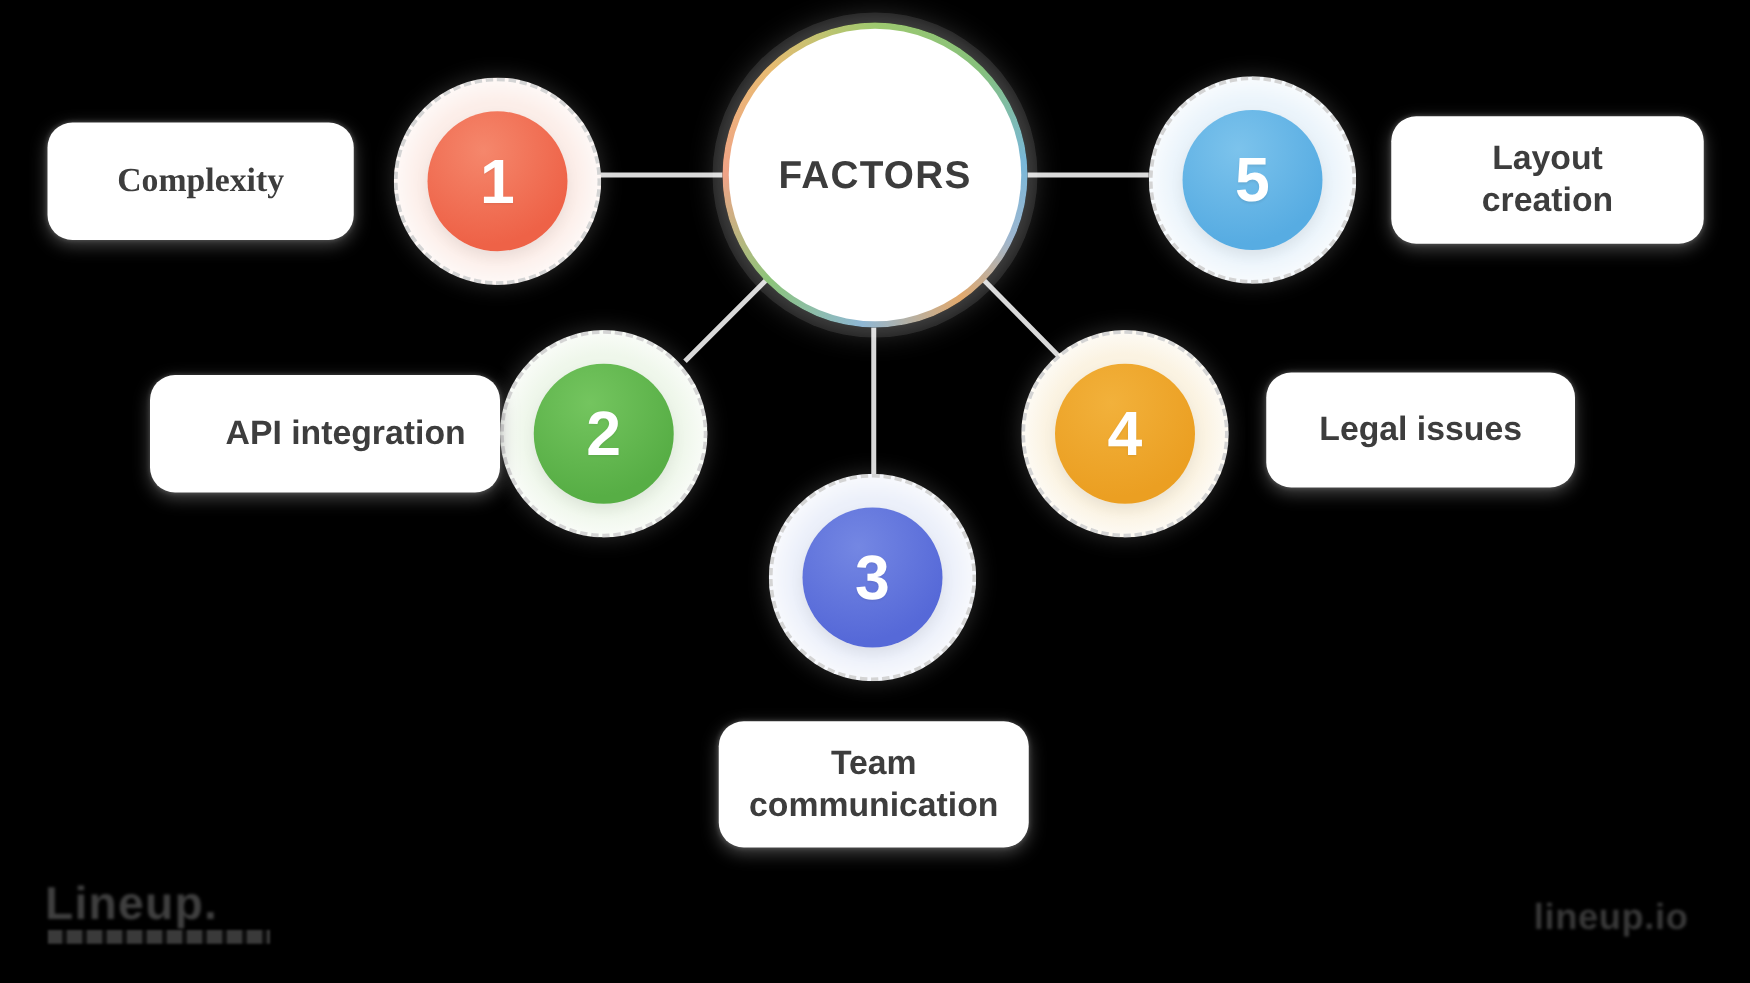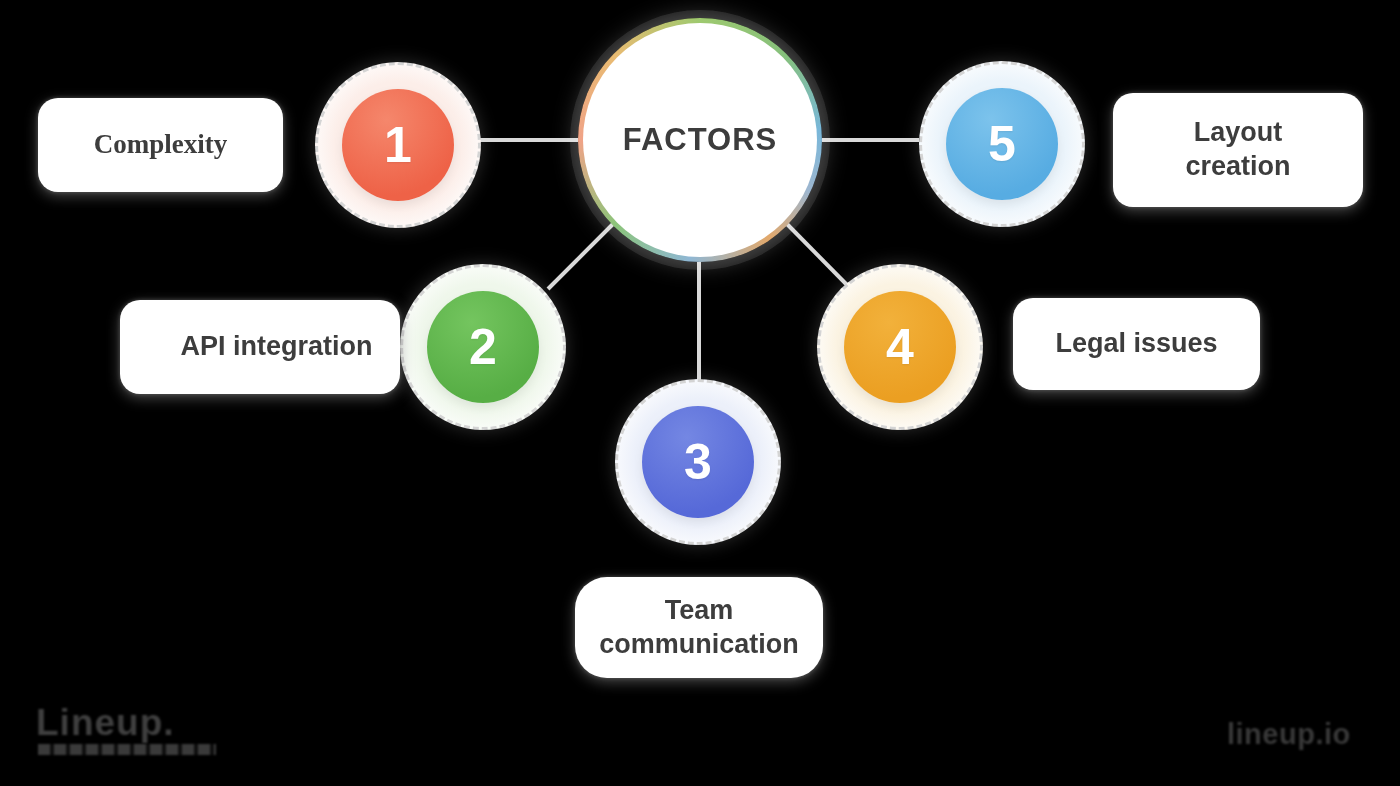--- a/index.html
+++ b/index.html
@@ -54,23 +54,23 @@
   .label-box{
     position:absolute;background:#ffffff;border-radius:20px;
     display:flex;align-items:center;justify-content:center;text-align:center;
     box-shadow:0 4px 14px rgba(130,130,130,0.55),0 0 4px rgba(160,160,160,0.4);
   }
   .label-text{
     font-size:27px;font-weight:600;color:#3d3d3d;line-height:1.25;
   }
   .pos-b1{left:38px;top:98px;width:245px;height:94px;font-family:Liberation Serif, serif;}
   .pos-b2{left:120px;top:300px;width:247px;height:94px;padding-left:33px;}
-  .pos-b3{left:575px;top:577px;width:248px;height:101px;border-radius:32px;}
+  .pos-b3{left:575px;top:577px;width:248px;height:101px;}
   .pos-b4{left:1013px;top:298px;width:247px;height:92px;}
-  .pos-b5{left:1113px;top:93px;width:250px;height:114px;}
+  .pos-b5{left:1113px;top:93px;width:250px;height:102px;}
   .pos-b3 .label-text{max-width:210px;}
   .pos-b5 .label-text{max-width:150px;}
 
   
   .wm-logo{
     position:absolute;left:36px;top:702px;color:#3f3f3f;font-size:37px;font-weight:700;
     letter-spacing:1px;filter:blur(1.3px);
   }
   .wm-tagline{
     position:absolute;left:38px;top:744px;width:178px;height:11px;

